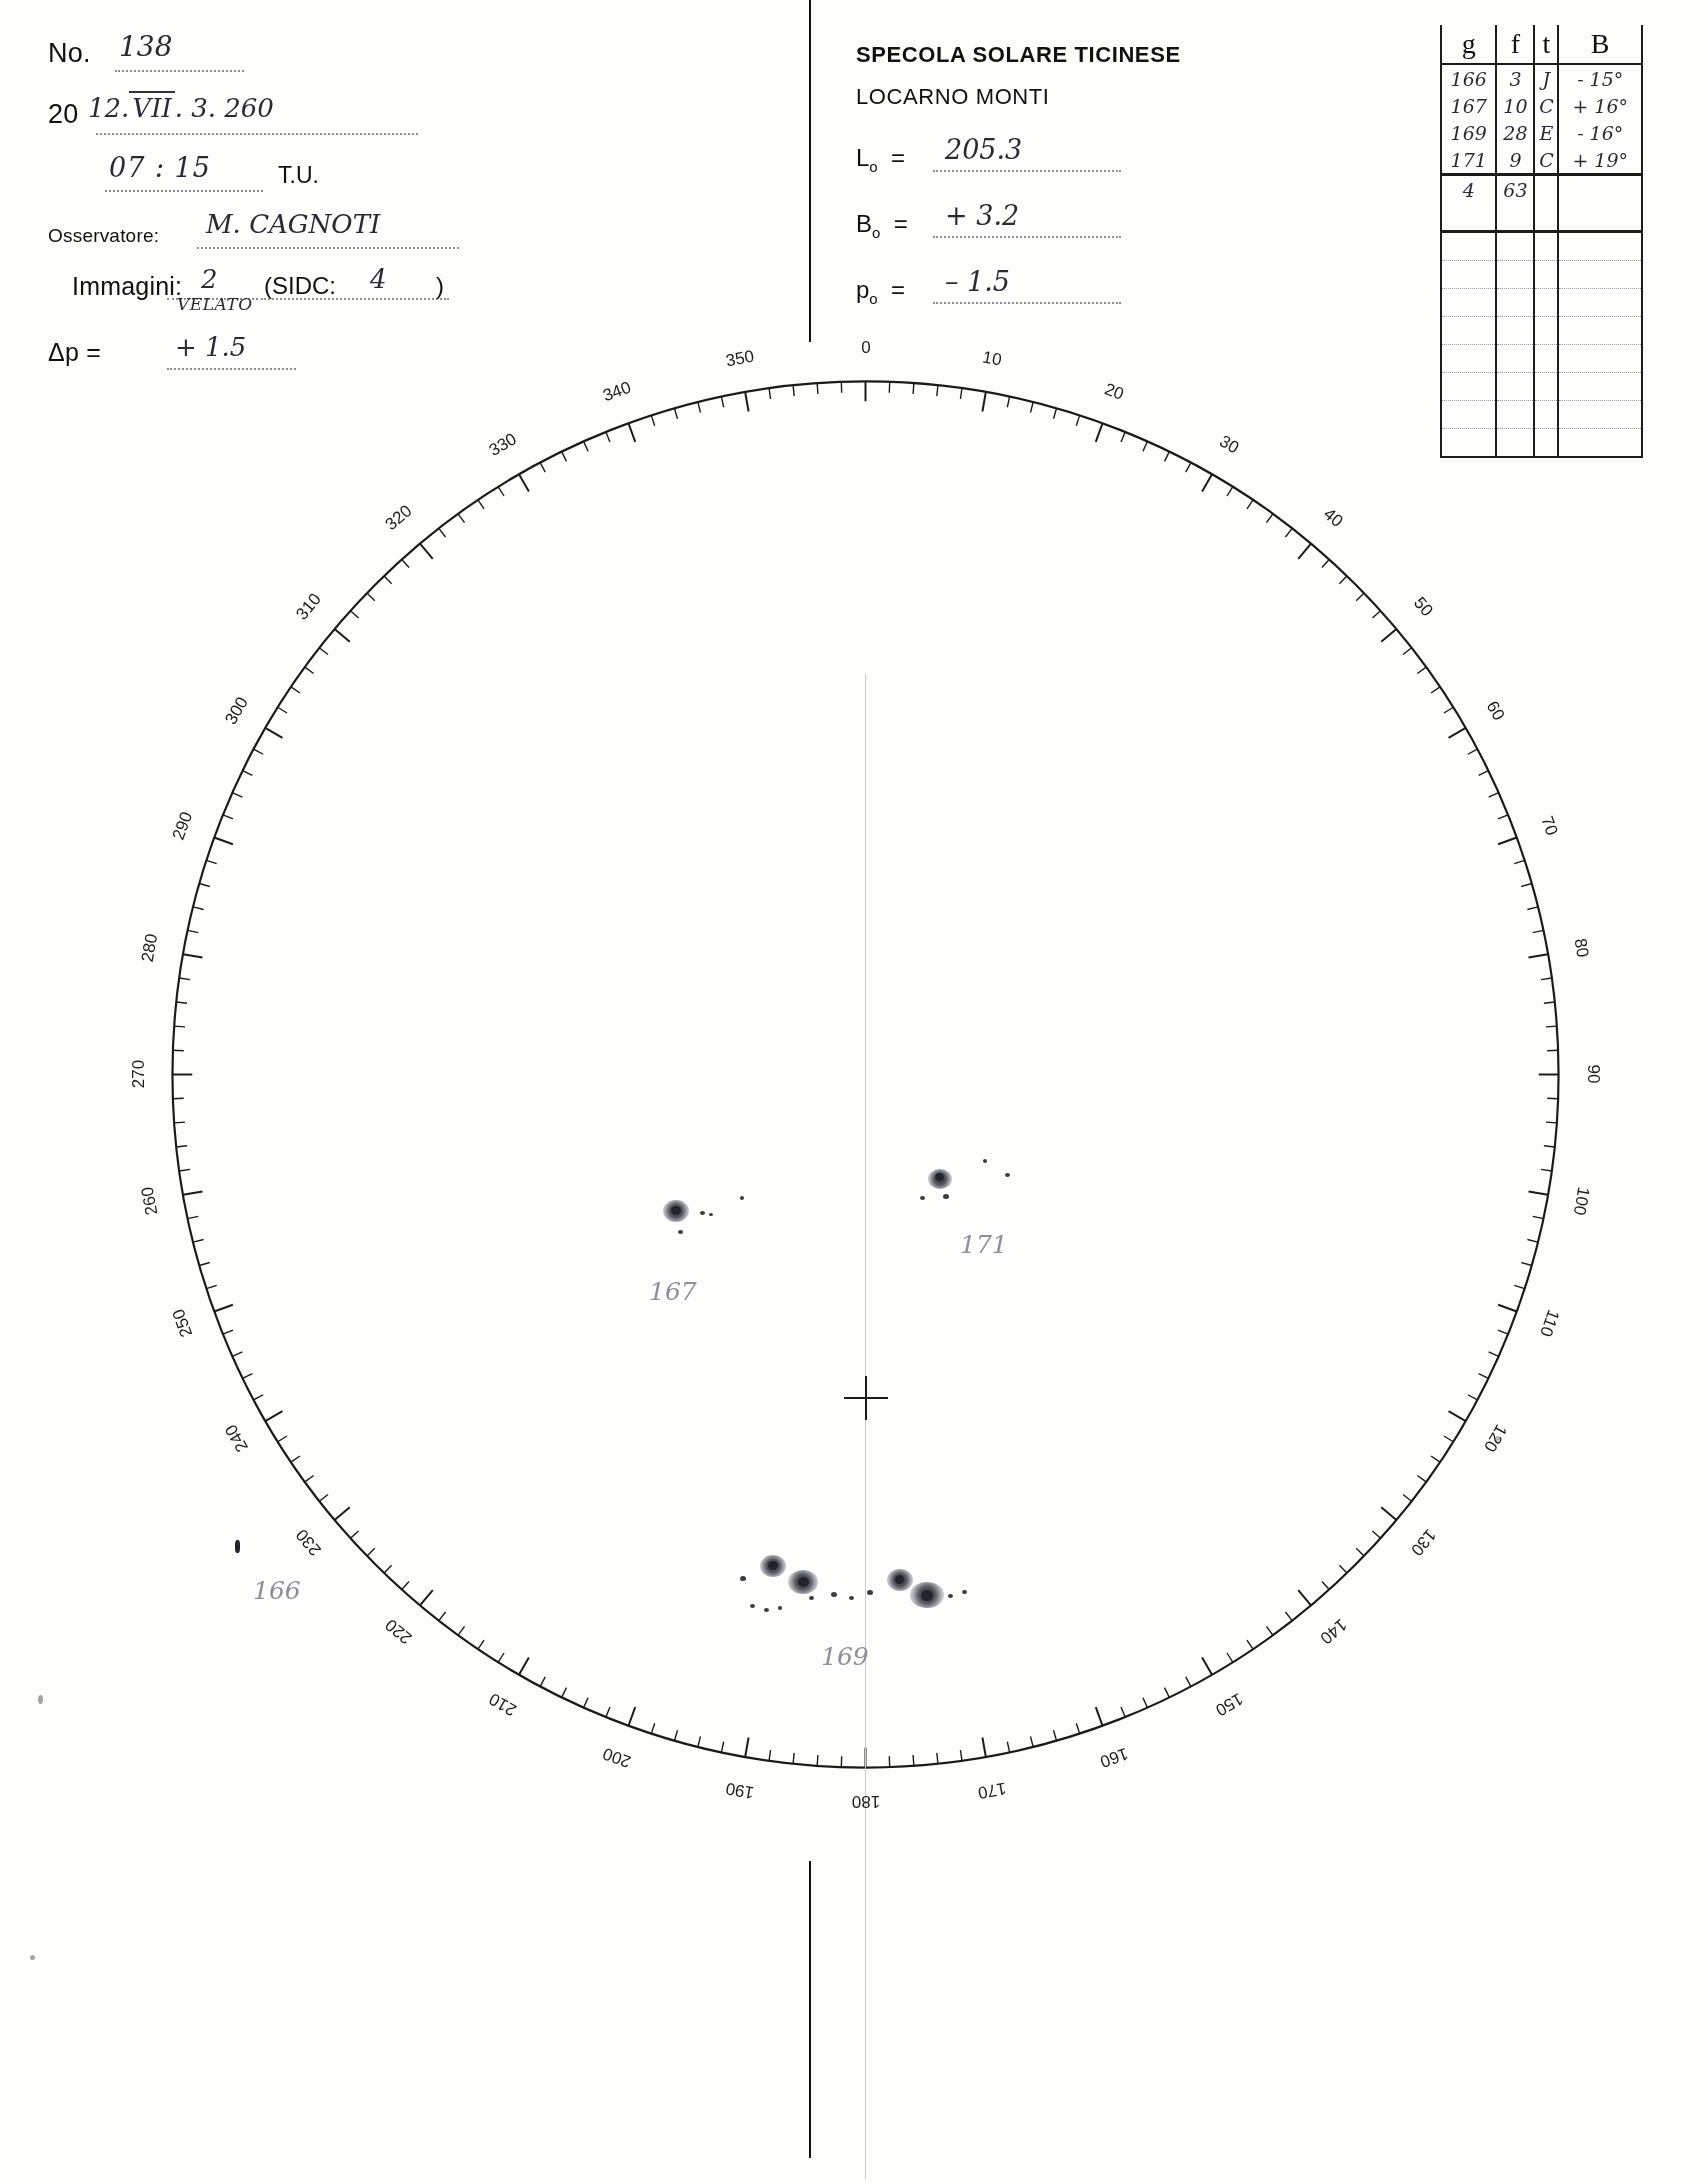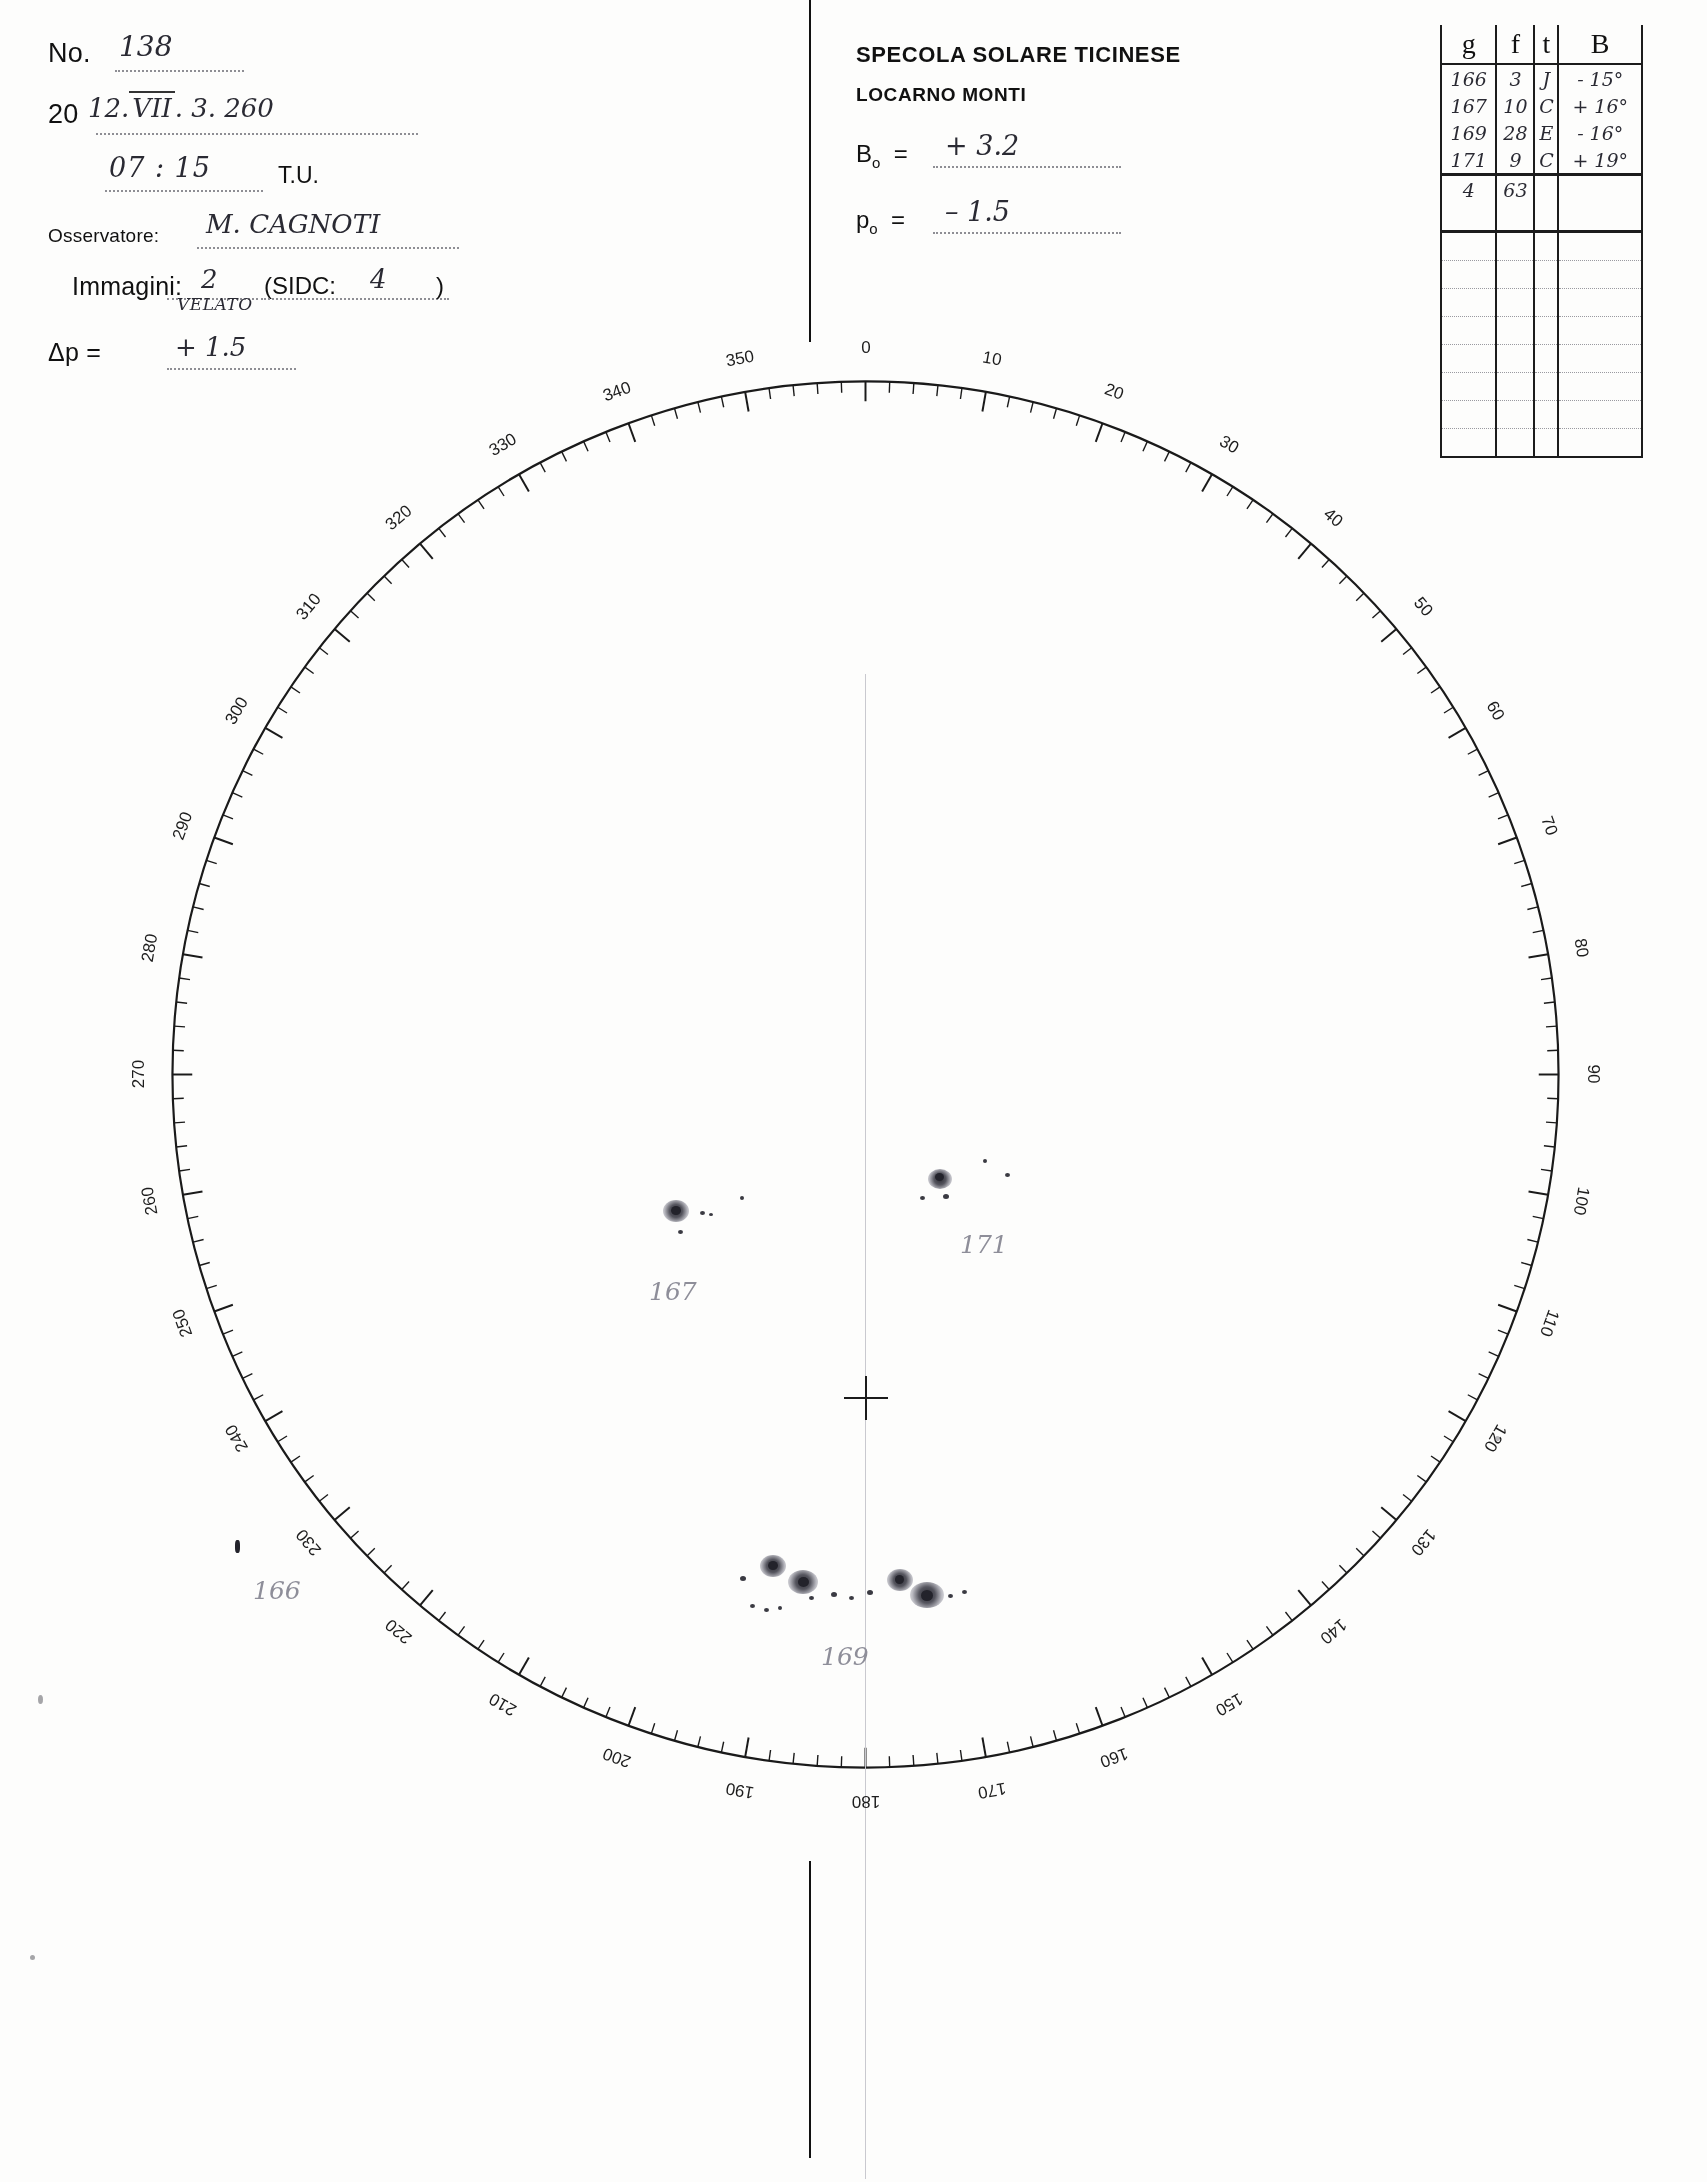--- a/index.html
+++ b/index.html
@@ -94,22 +94,22 @@
     top: 42px;
     width: 416px;
   }
   .title1 {
     font-size: 22px;
     font-weight: bold;
     letter-spacing: 0.6px;
     margin-bottom: 16px;
   }
   .title2 {
-    font-size: 19px;
-    font-weight: bold;
+    font-size: 22px;
+    font-weight: normal;
     letter-spacing: 0.6px;
   }
   .param {
     position: relative;
     margin-top: 24px;
     height: 42px;
   }
   .p-lbl { position: absolute; left: 0; top: 10px; font-size: 24px; }
   .p-lbl sub { font-size: 15px; }
   .p-val { position: absolute; left: 89px; top: 0px; font-size: 27px; }
@@ -276,20 +276,25 @@
       <span class="lbl printed dp-lbl">Δp  =</span>
       <span class="hand dp-val">+ 1.5</span>
       <span class="dotline dp-line"></span>
     </div>
   </div>
 
   <div id="header-center">
     <div class="title1 printed">SPECOLA SOLARE TICINESE</div>
     <div class="title2 printed">LOCARNO MONTI</div>
 
+    <div class="param">
+      <span class="p-lbl printed">L<sub>o</sub>&nbsp;&nbsp;=</span>
+      <span class="p-val hand">205.3</span>
+      <span class="dotline p-line"></span>
+    </div>
     <div class="param">
       <span class="p-lbl printed">B<sub>o</sub>&nbsp;&nbsp;=</span>
       <span class="p-val hand">+ 3.2</span>
       <span class="dotline p-line"></span>
     </div>
     <div class="param">
       <span class="p-lbl printed">p<sub>o</sub>&nbsp;&nbsp;=</span>
       <span class="p-val hand">– 1.5</span>
       <span class="dotline p-line"></span>
     </div>

